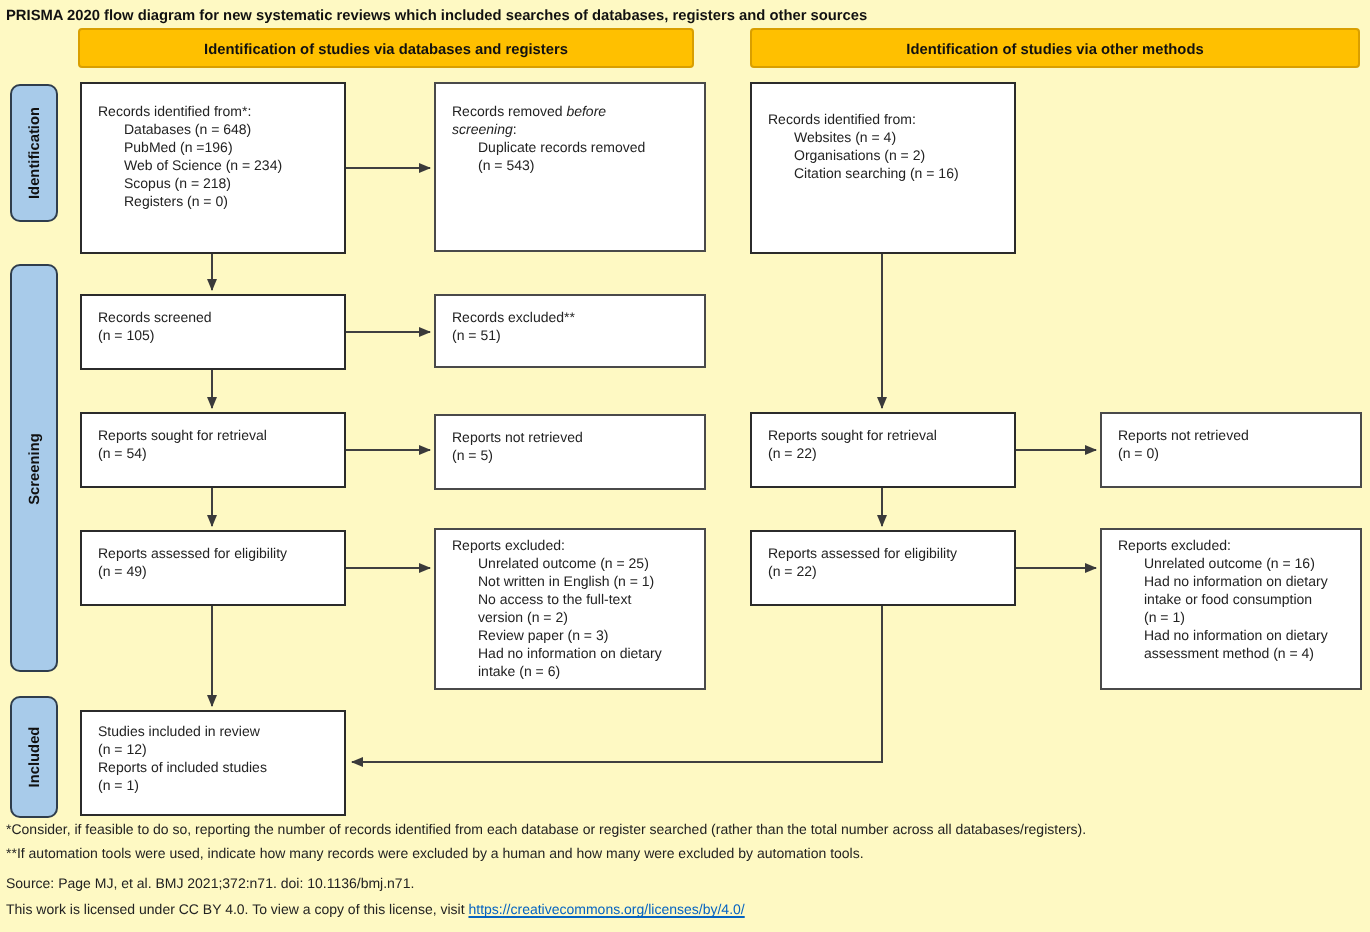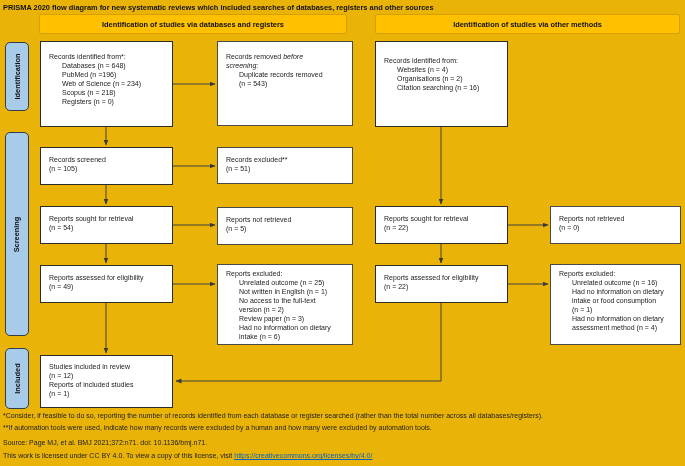--- a/index.html
+++ b/index.html
@@ -1,17 +1,17 @@
 <!DOCTYPE html>
 <html style="--header-bg: #FFC000; --header-border: #D99F00; --tab-bg: #A8CBEA; --tab-border: #2F3D4C; --link: #0563C1;"><head>
 <meta charset="utf-8">
 <style>
   html,body{margin:0;padding:0;background:#fff;}
   .canvas{
-    position:relative;width:685px;height:466px;background:#eab308;
+    position:relative;width:685px;height:466px;background:#fef9c3;
     font-family:"Liberation Sans",sans-serif;color:#1a1a1a;overflow:hidden;
   }
   .title{
     position:absolute;left:3px;top:3px;width:660px;
     font-size:7.4px;font-weight:bold;color:#111;
   }
   .hdr{
     position:absolute;height:20px;background:var(--header-bg,#FFC000);
     border:1px solid var(--header-border,#D99F00);border-radius:2px;
     display:flex;align-items:center;justify-content:center;

